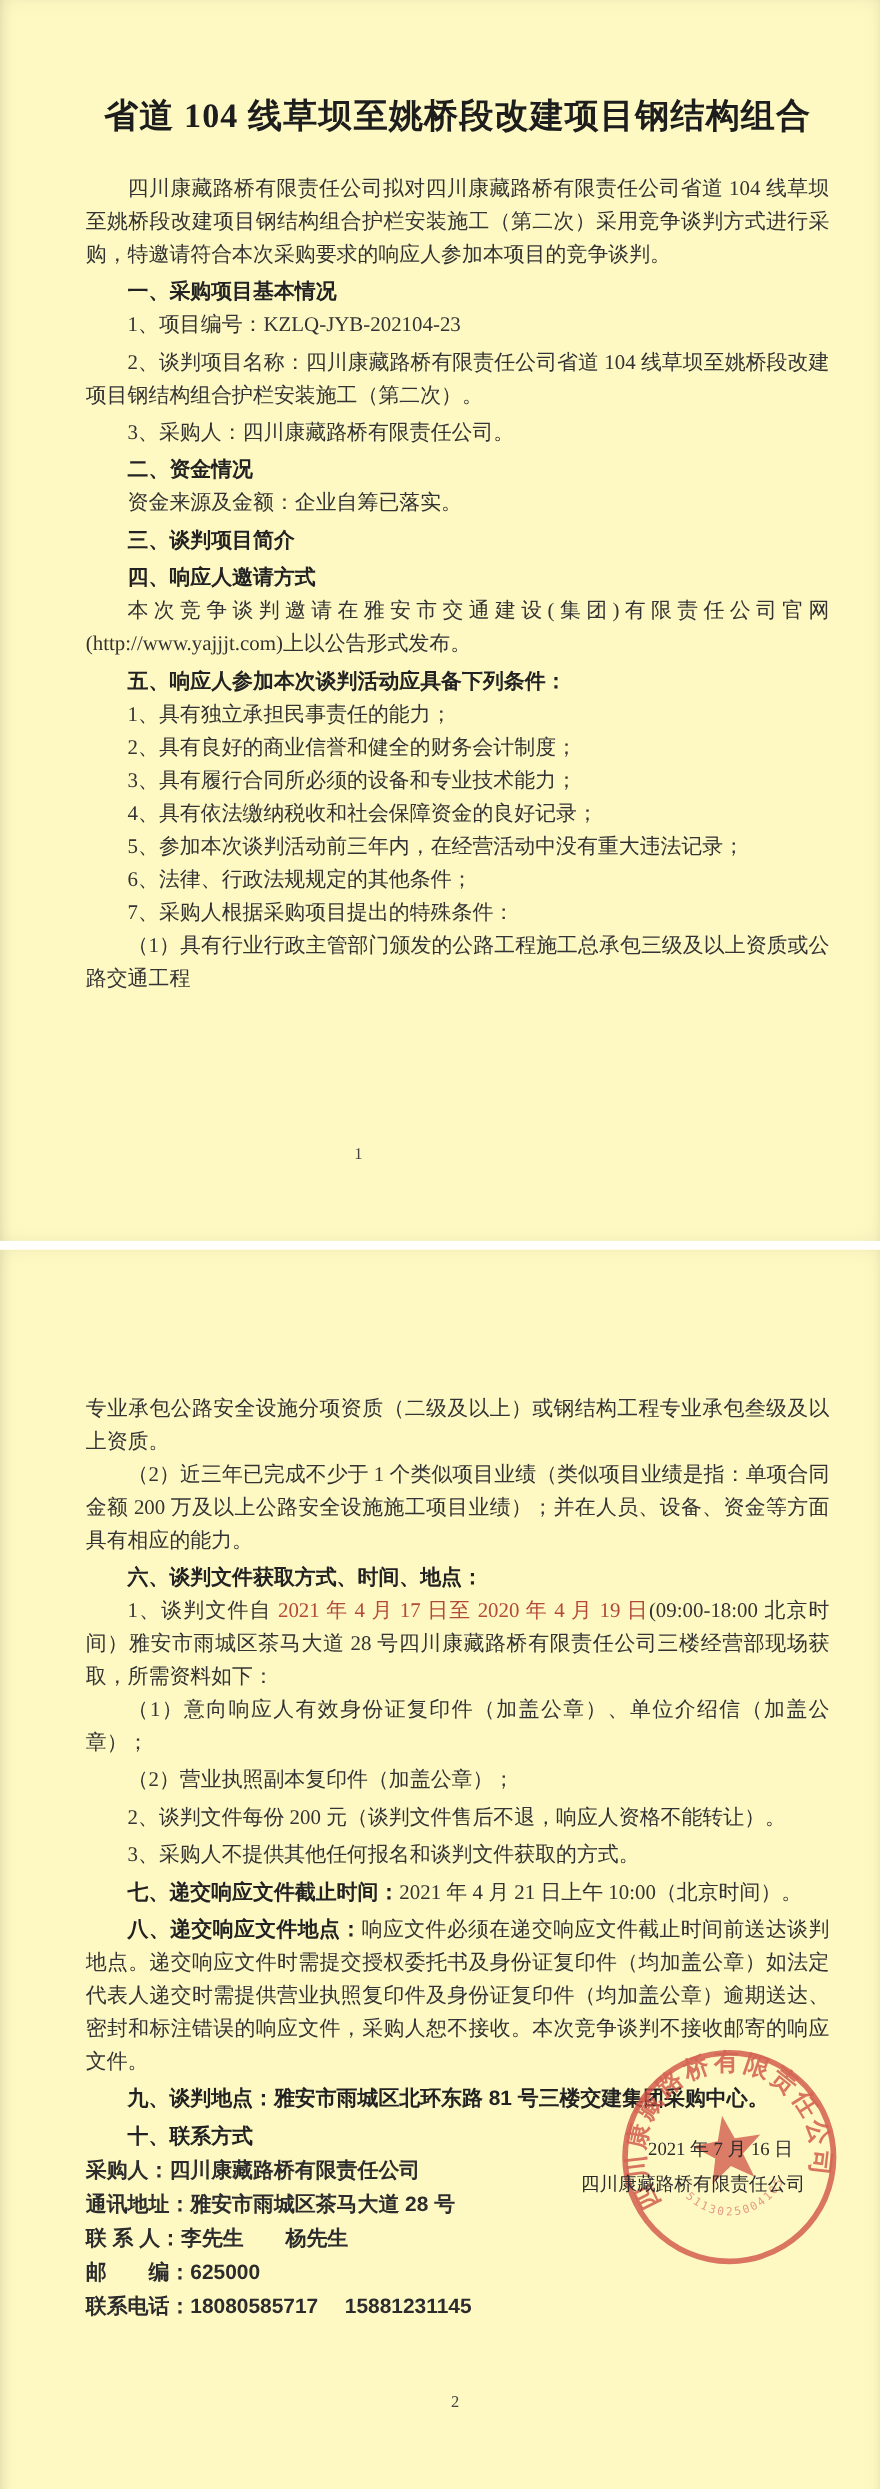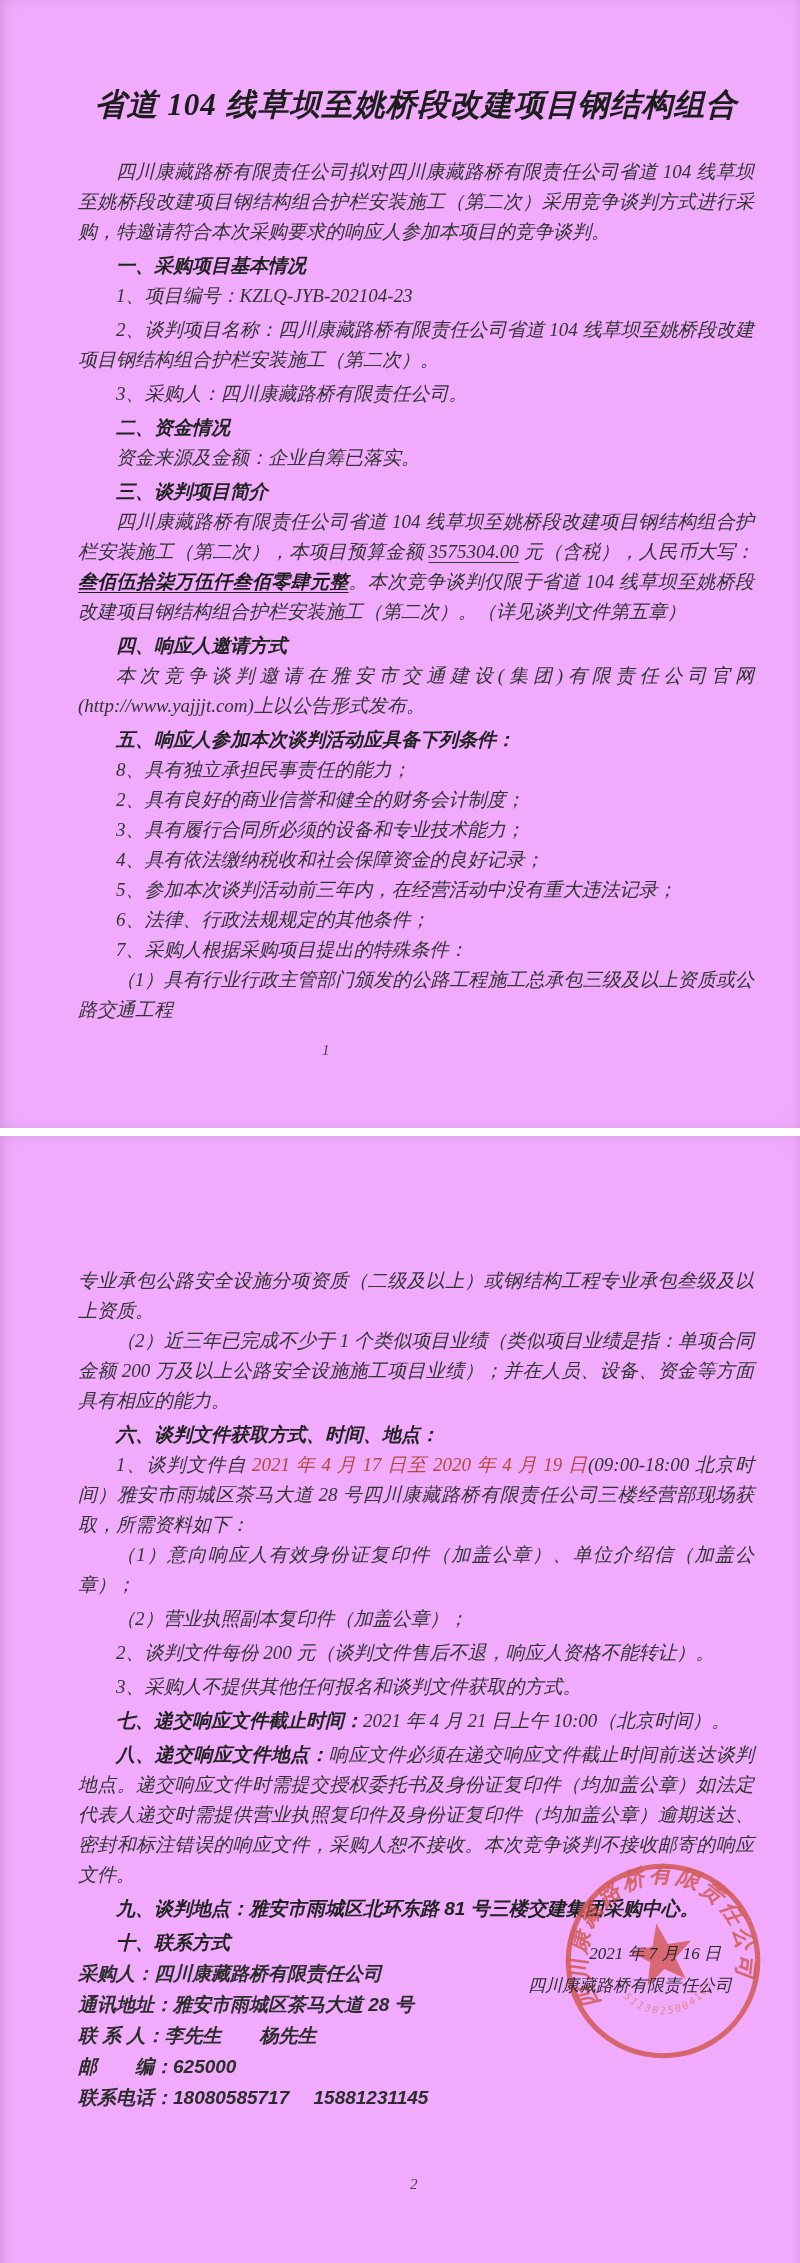--- a/index.html
+++ b/index.html
@@ -3,24 +3,23 @@
 <meta charset="utf-8">
 <style>
   html,body{margin:0;padding:0;background:#ffffff;}
   .scan{
     position:relative;width:800px;height:2263px;margin:0 auto;
     background:#ffffff;overflow:hidden;
     font-family:"Liberation Serif","DejaVu Serif",serif;
     color:#333;
   }
   .page{
-    position:absolute;left:0;width:800px;background:#f0abfc;
+    position:absolute;left:0;width:800px;background:#fef9c3;
     box-sizing:border-box;
     box-shadow:inset 0 0 18px rgba(0,0,0,0.05), inset 8px 0 10px -6px rgba(0,0,0,0.10), inset -6px 0 8px -6px rgba(0,0,0,0.07);
-    font-style:italic;
   }
   .page1{top:0;height:1128px;padding:78px 46px 0 78px;}
   .page2{top:1136px;height:1162px;padding:130px 46px 0 78px;}
   .title{
     margin:0 0 0 0;text-align:center;
     font-size:31px;line-height:53px;font-weight:bold;color:#1d1d1d;
     letter-spacing:1px;
   }
   .title span{display:block;}
   p{margin:0;font-size:19px;line-height:30px;text-align:justify;}
@@ -67,29 +66,26 @@
 
     <p class="indent h">一、采购项目基本情况</p>
     <p class="indent">1、项目编号：KZLQ-JYB-202104-23</p>
     <p class="indent mt">2、谈判项目名称：四川康藏路桥有限责任公司省道 104 线草坝至姚桥段改建项目钢结构组合护栏安装施工（第二次）。</p>
     <p class="indent mt">3、采购人：四川康藏路桥有限责任公司。</p>
 
     <p class="indent h">二、资金情况</p>
     <p class="indent">资金来源及金额：企业自筹已落实。</p>
 
     <p class="indent h">三、谈判项目简介</p>
-    <p class="indent">
-      <span>四川康藏路桥有限责任公司省道 104 线草坝至姚桥段改建项目钢结构组合护栏安装施工（第二次），本项目预算金额 </span><span class="u">3575304.00</span><span> 元（含税），人民币大写：</span><span class="bu">叁佰伍拾柒万伍仟叁佰零肆元整</span><span>。本次竞争谈判仅限于省道 104 线草坝至姚桥段改建项目钢结构组合护栏安装施工（第二次）。（详见谈判文件第五章）</span>
-    </p>
 
     <p class="indent h">四、响应人邀请方式</p>
     <p class="indent">本次竞争谈判邀请在雅安市交通建设(集团)有限责任公司官网(http://www.yajjjt.com)上以公告形式发布。</p>
 
     <p class="indent h">五、响应人参加本次谈判活动应具备下列条件：</p>
-    <p class="indent">8、具有独立承担民事责任的能力；</p>
+    <p class="indent">1、具有独立承担民事责任的能力；</p>
     <p class="indent">2、具有良好的商业信誉和健全的财务会计制度；</p>
     <p class="indent">3、具有履行合同所必须的设备和专业技术能力；</p>
     <p class="indent">4、具有依法缴纳税收和社会保障资金的良好记录；</p>
     <p class="indent">5、参加本次谈判活动前三年内，在经营活动中没有重大违法记录；</p>
     <p class="indent">6、法律、行政法规规定的其他条件；</p>
     <p class="indent">7、采购人根据采购项目提出的特殊条件：</p>
     <p class="indent">（1）具有行业行政主管部门颁发的公路工程施工总承包三级及以上资质或公路交通工程</p>
 
     <div class="pagenum pn1">1</div>
   </section>

